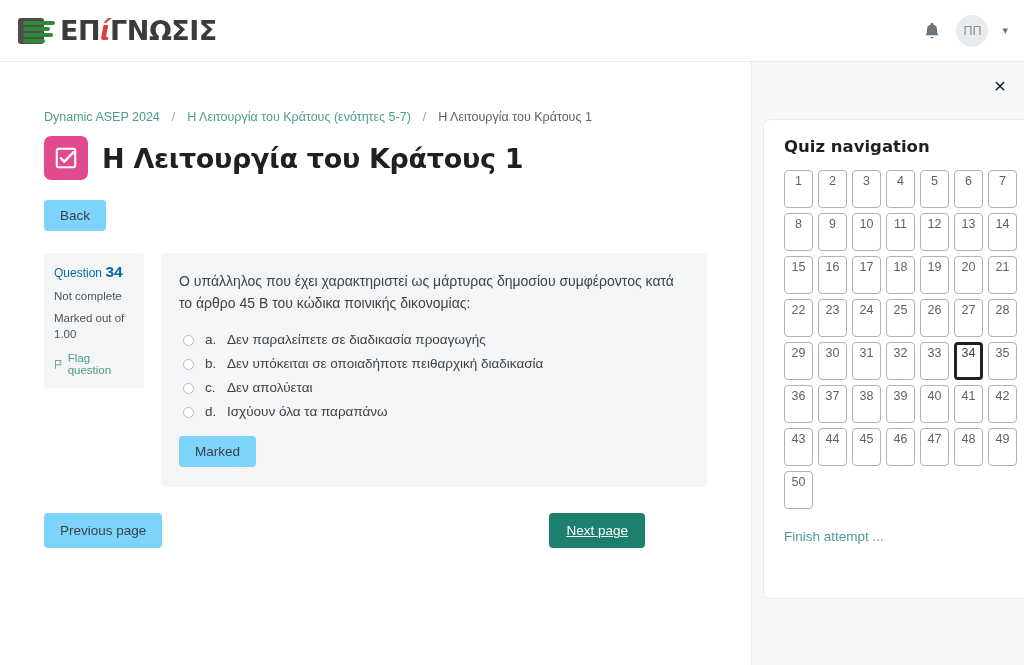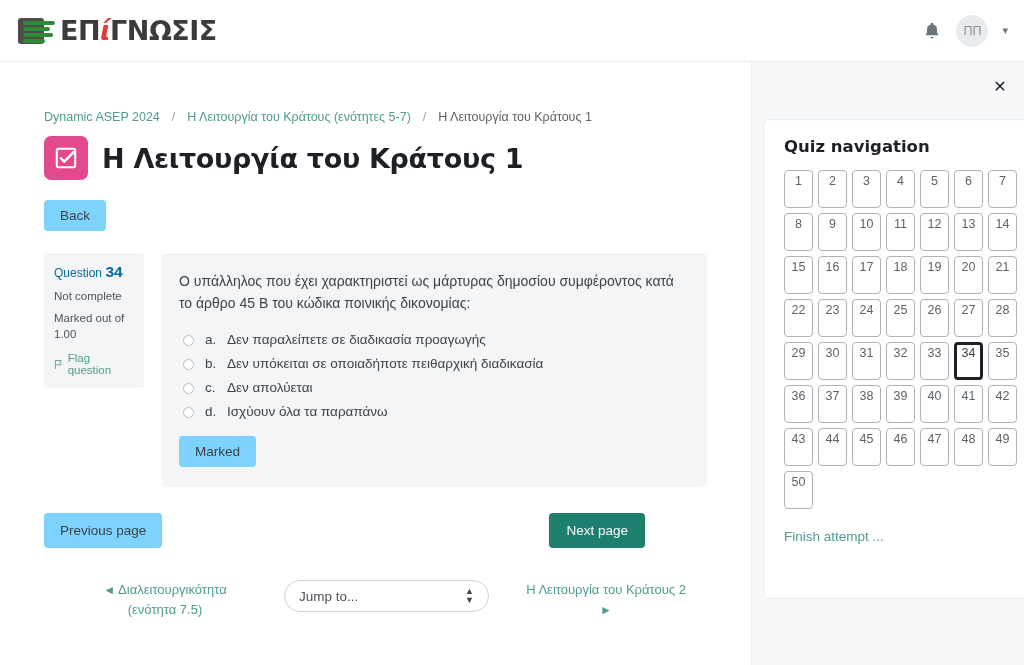--- a/index.html
+++ b/index.html
@@ -116,21 +116,21 @@
   }
   .ans-key { width: 22px; flex: 0 0 auto; }
   .check-wrap { margin-top: 17px; }
 
   
   .pagenav {
     display: flex; align-items: center; margin: 26px 44px 0 44px; width: 601px;
   }
   .btn-teal {
     background: #1d7f6e; border: none; border-radius: 4px; color: #fff;
-    font-size: 13.5px; padding: 10px 17px; margin-left: auto; cursor: pointer;
+    font-size: 13.5px; padding: 10px 17px; margin-left: auto; cursor: pointer; text-decoration: underline;
   }
   .prev-btn { padding: 10px 16px; }
 
   
   .footnav {
     display: flex; align-items: flex-start; margin: 32px 0 0 0;
     padding: 0 30px 0 60px; font-size: 13px;
   }
   .fn-col { flex: 0 0 auto; text-align: center; line-height: 1.5; }
   .fn-prev { width: 210px; }
@@ -276,37 +276,20 @@
           <button class="btn-grey">Marked</button>
         </div>
       </div>
     </div>
 
     <div class="pagenav">
       <button class="btn-grey prev-btn">Previous page</button>
       <button class="btn-teal">Next page</button>
     </div>
 
-    <div class="footnav">
-      <div class="fn-col fn-prev">
-        <span class="fn-arrow">◄</span>
-        <a>Διαλειτουργικότητα</a>
-        <div><a>(ενότητα 7.5)</a></div>
-      </div>
-      <div class="jump-wrap">
-        <div class="jump-select">
-          <span>Jump to...</span>
-          <span class="spin">▲<br>▼</span>
-        </div>
-      </div>
-      <div class="fn-col fn-next">
-        <a>Η Λειτουργία του Κράτους 2</a>
-        <div><span class="fn-arrow">►</span></div>
-      </div>
-    </div>
   </div>
 
   <div class="drawer">
     <div class="drawer-close">✕</div>
     <div class="drawer-card">
       <div class="drawer-title">Quiz navigation</div>
       <div class="qnav-grid">
           <div class="qbtn">1</div>
           <div class="qbtn">2</div>
           <div class="qbtn">3</div>

